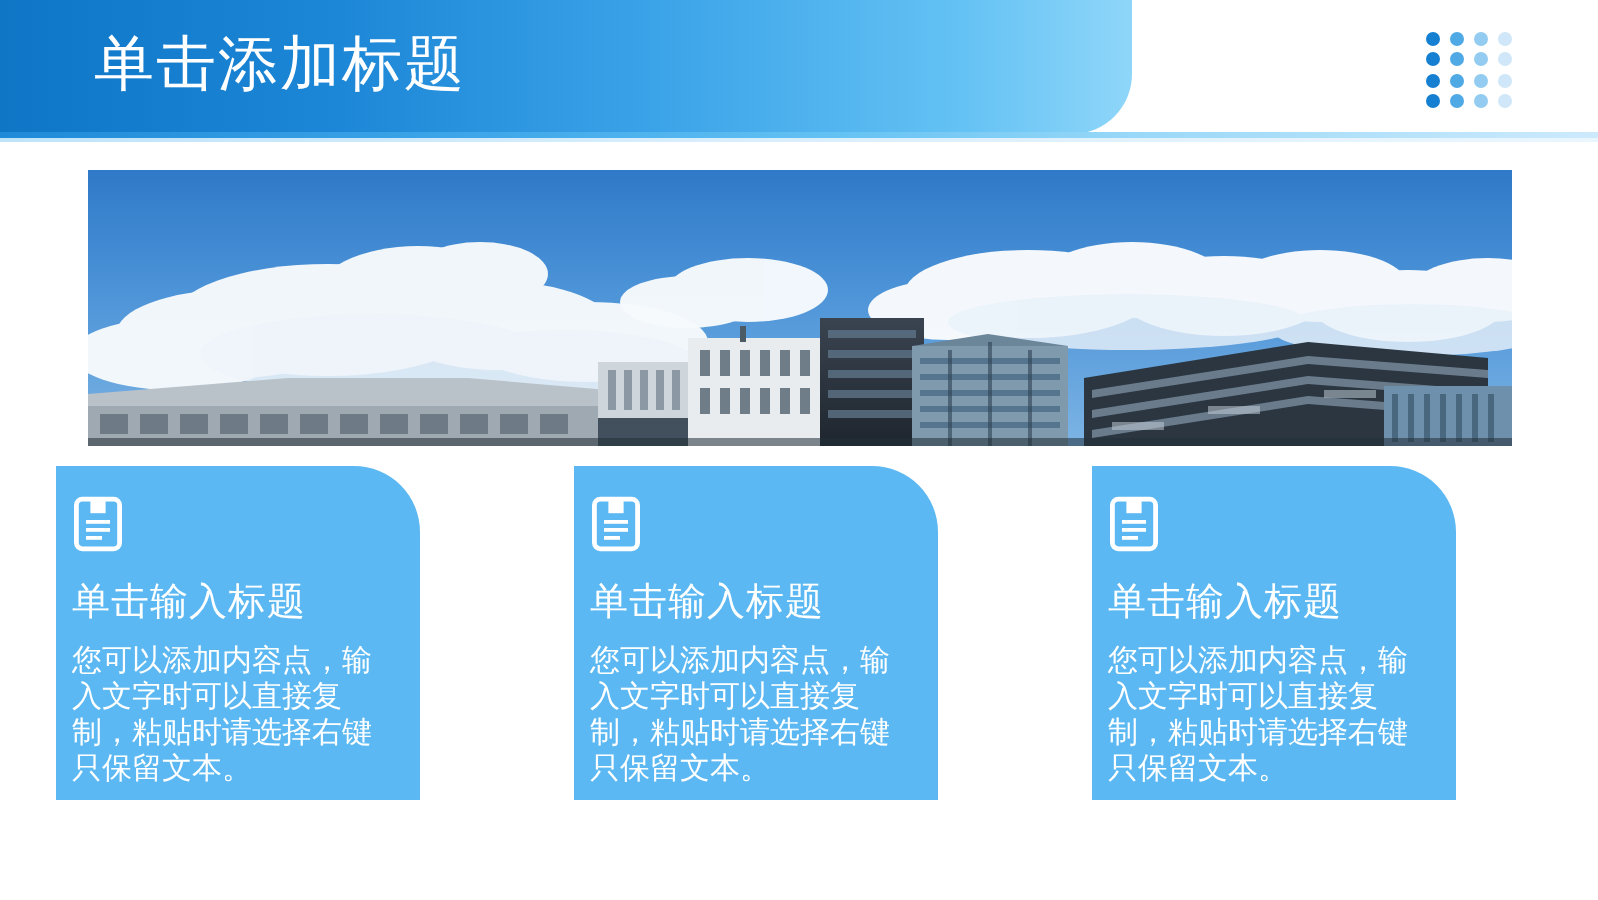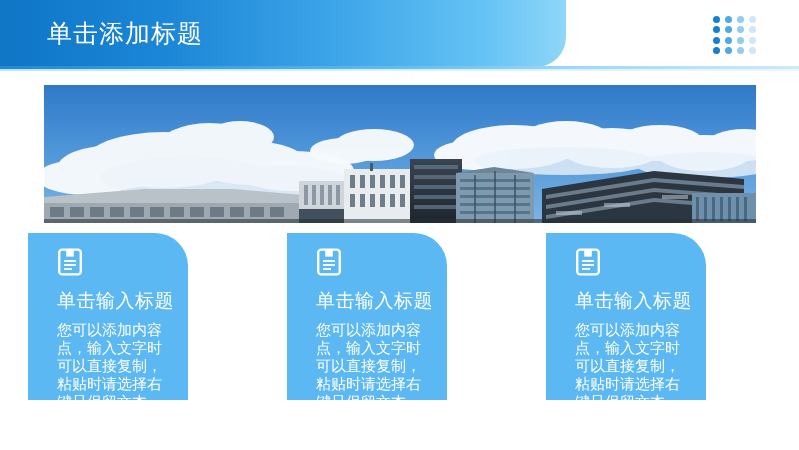--- a/index.html
+++ b/index.html
@@ -25,21 +25,21 @@
     top: 0;
     width: 566px;
     height: 67px;
     background: linear-gradient(90deg, #0f76c6 0%, #1b85d6 28%, #3ba3e8 58%, #64c2f4 85%, #8fd6f9 100%);
     border-bottom-right-radius: 30px;
   }
   .header-title {
     position: absolute;
     left: 47px;
     top: 16px;
-    font-size: 25px;
+    font-size: 30px;
     line-height: 34px;
     color: #ffffff;
     letter-spacing: 1px;
     white-space: nowrap;
   }
   .header-rule {
     position: absolute;
     left: 0;
     top: 66px;
     width: 799px;
@@ -95,26 +95,26 @@
   .cards {
     position: absolute;
     left: 28px;
     top: 233px;
     width: 712px;
     height: 167px;
   }
   .card {
     position: absolute;
     top: 0;
-    width: 160px;
+    width: 182px;
     height: 167px;
     background: #5cb8f2;
     border-top-right-radius: 33px;
     box-sizing: border-box;
-    padding: 15px 16px 0 29px;
+    padding: 15px 16px 0 8px;
   }
   .card.n1 { left: 0; }
   .card.n2 { left: 259px; }
   .card.n3 { left: 518px; }
 
   .card-icon {
     width: 26px;
     height: 28px;
     margin-bottom: 8px;
   }

